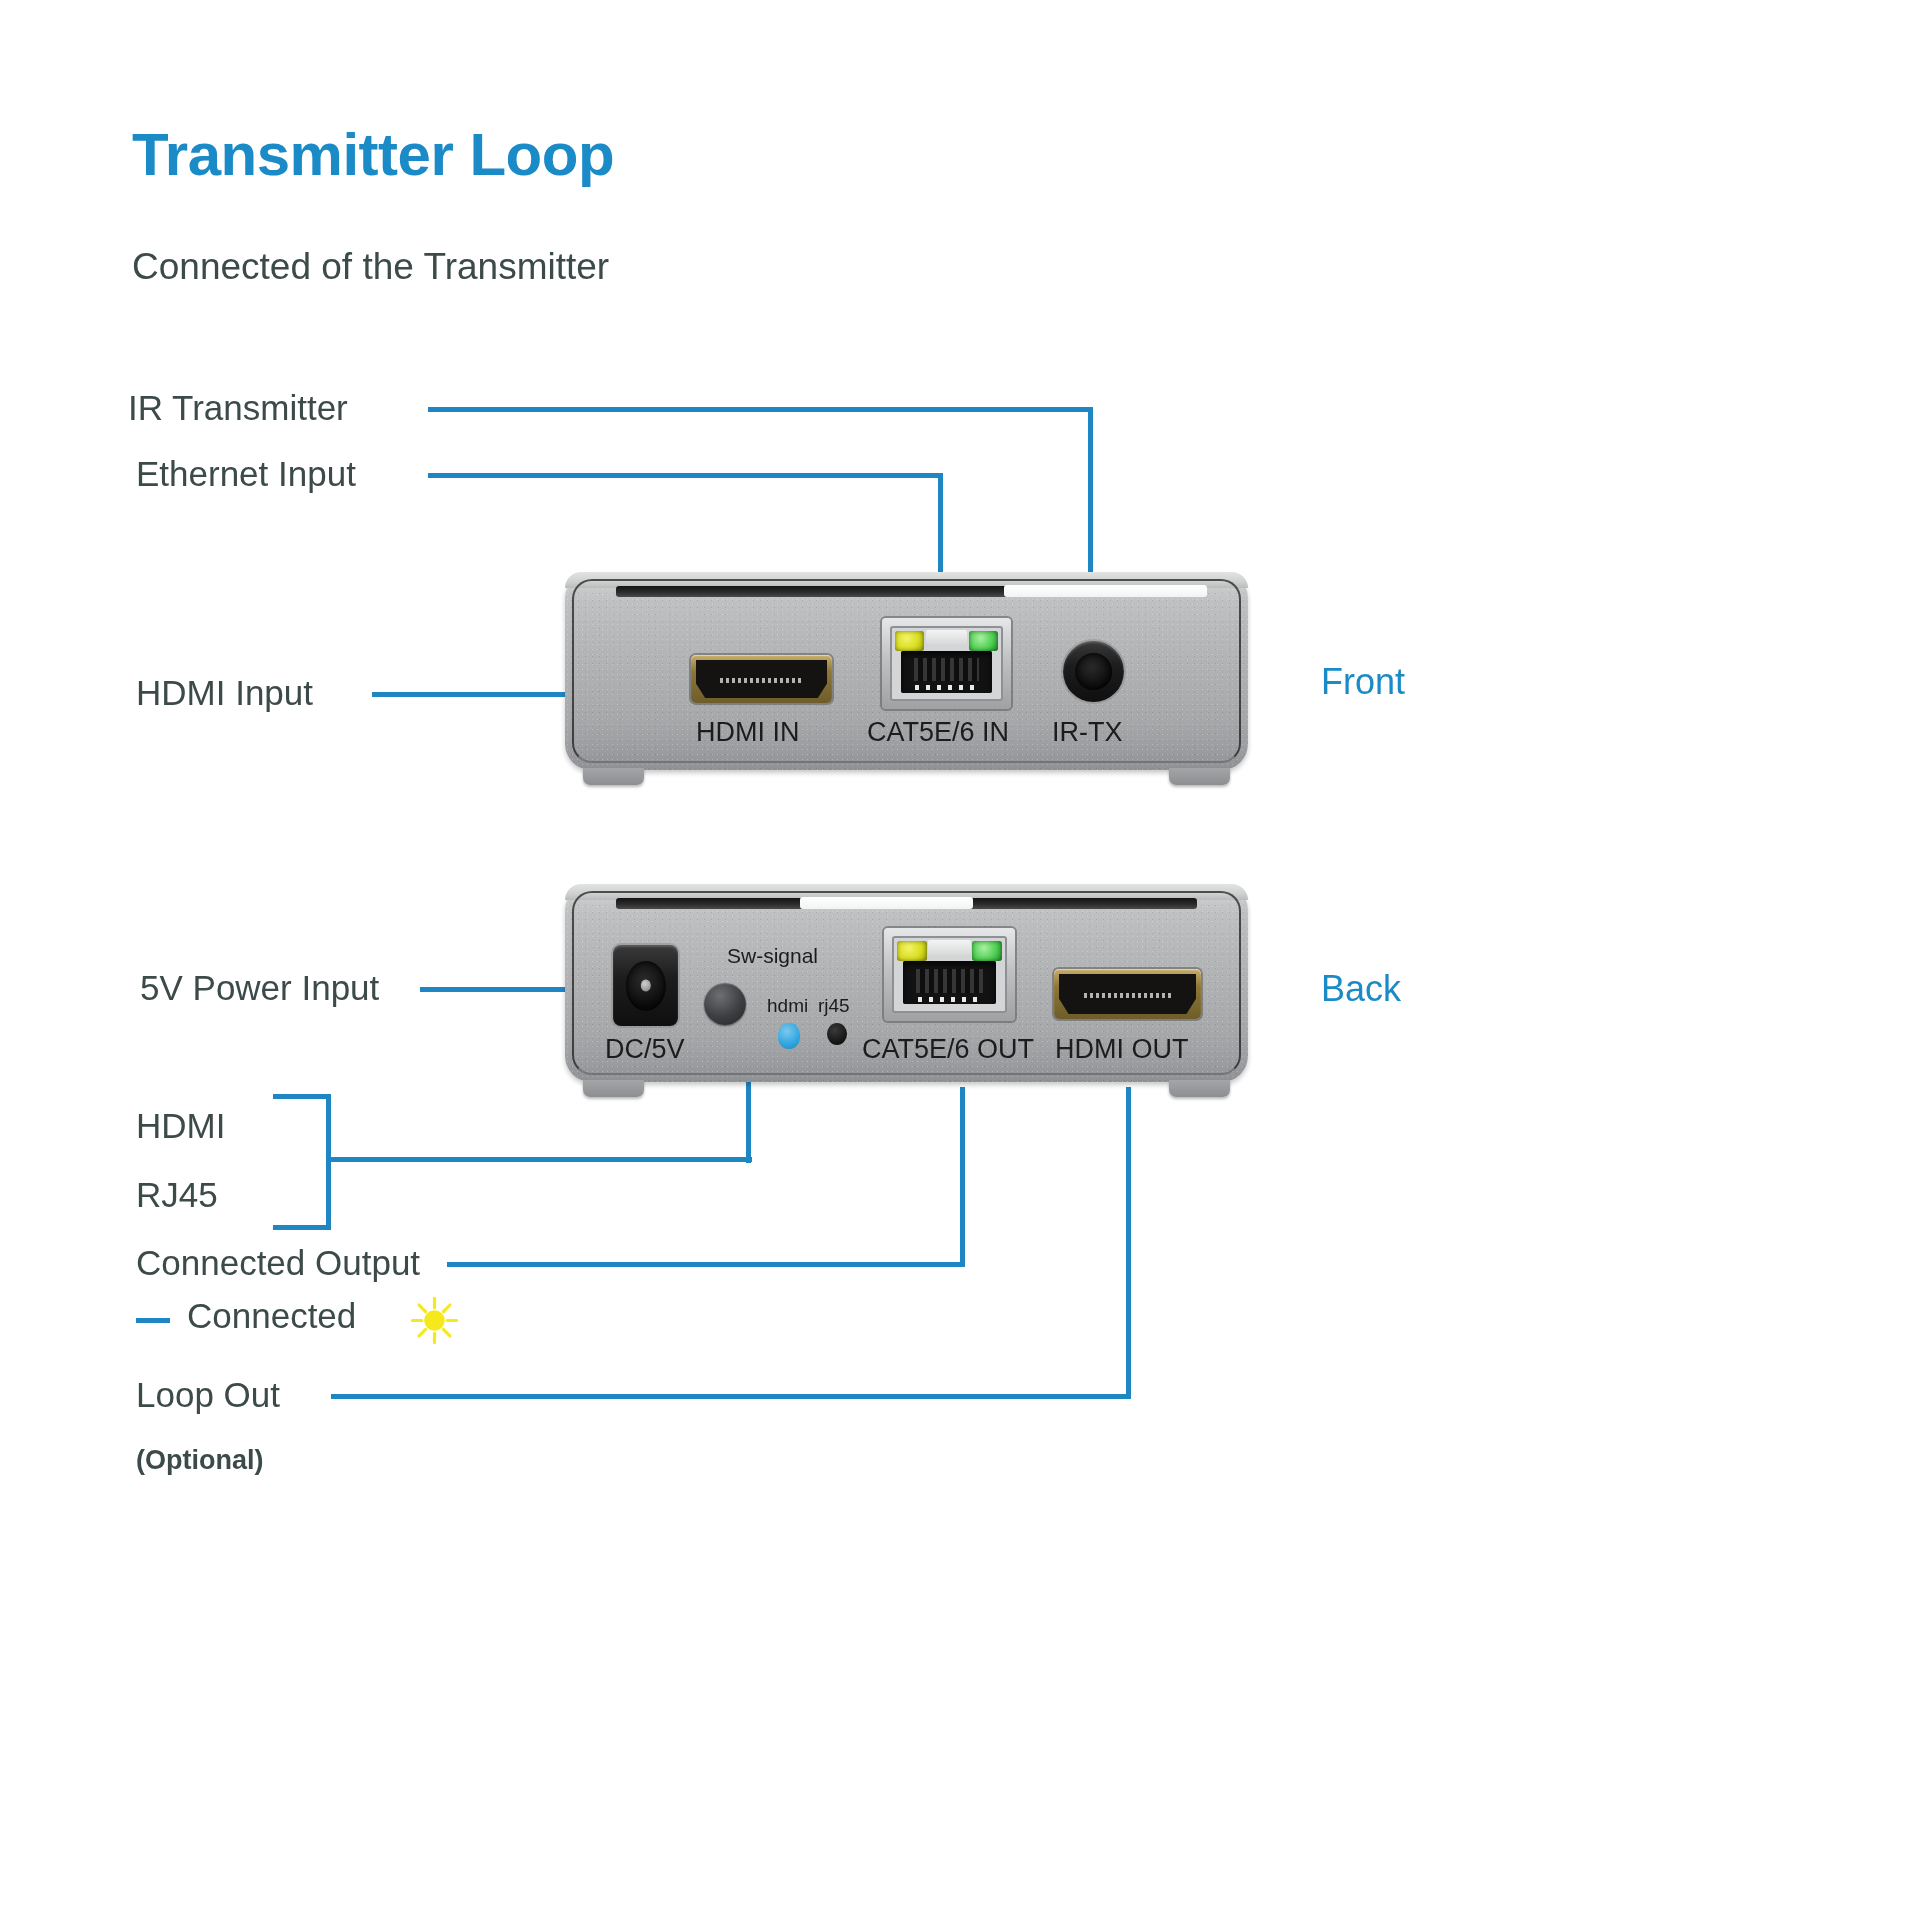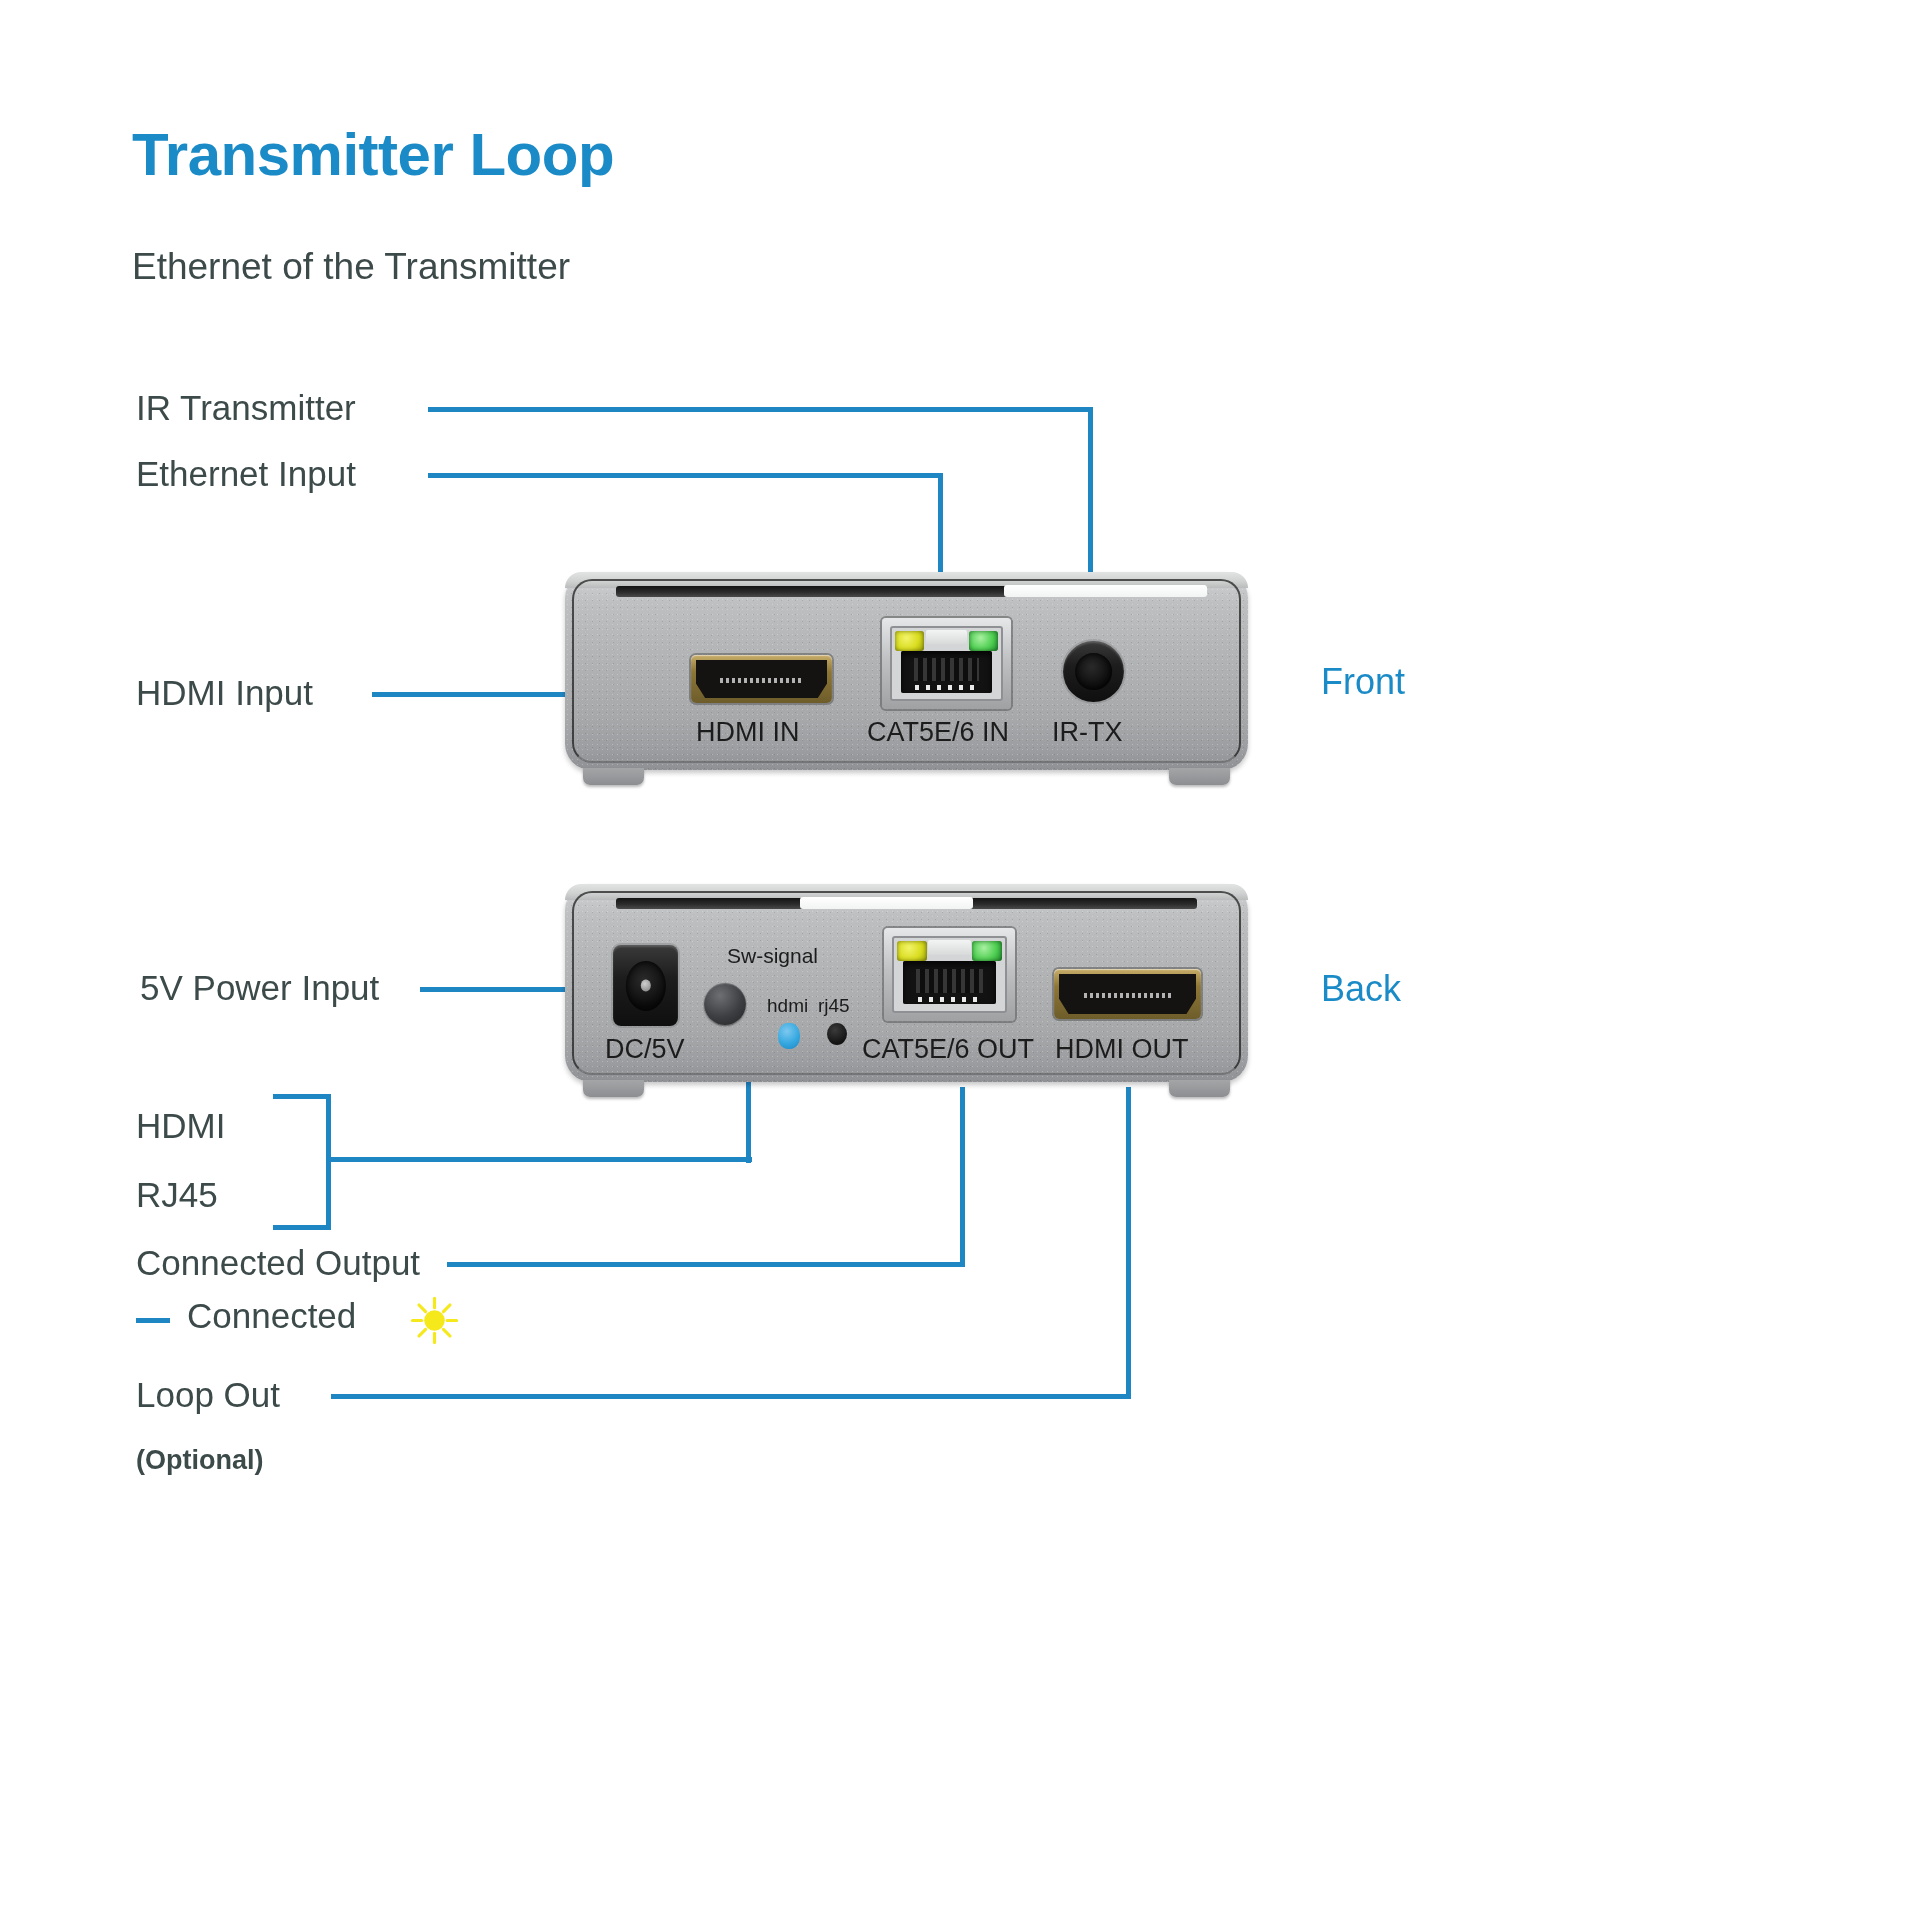--- a/index.html
+++ b/index.html
@@ -182,23 +182,23 @@
   .silk.small{font-size:21px;}
   .silk.tiny{font-size:19px;}
 
   
   .sun-wrap{position:absolute;}
 </style>
 </head>
 <body>
 
 <div class="abs" id="page-title">Transmitter Loop</div>
-<div class="abs" id="page-subtitle">Ethernet of the Transmitter</div>
-
-<div class="abs callout" style="left:136px;top:389px;">IR Transmitter</div>
+<div class="abs" id="page-subtitle">Connected of the Transmitter</div>
+
+<div class="abs callout" style="left:128px;top:389px;">IR Transmitter</div>
 <div class="abs callout" style="left:136px;top:455px;">Ethernet Input</div>
 <div class="abs callout" style="left:136px;top:674px;">HDMI Input</div>
 
 <div class="ln lnh abs" style="left:428px;top:407px;width:665px;"></div>
 <div class="ln lnv abs" style="left:1088px;top:407px;height:228px;"></div>
 
 <div class="ln lnh abs" style="left:428px;top:473px;width:515px;"></div>
 <div class="ln lnv abs" style="left:938px;top:473px;height:161px;"></div>
 
 <div class="ln lnh abs" style="left:372px;top:692px;width:297px;"></div>

